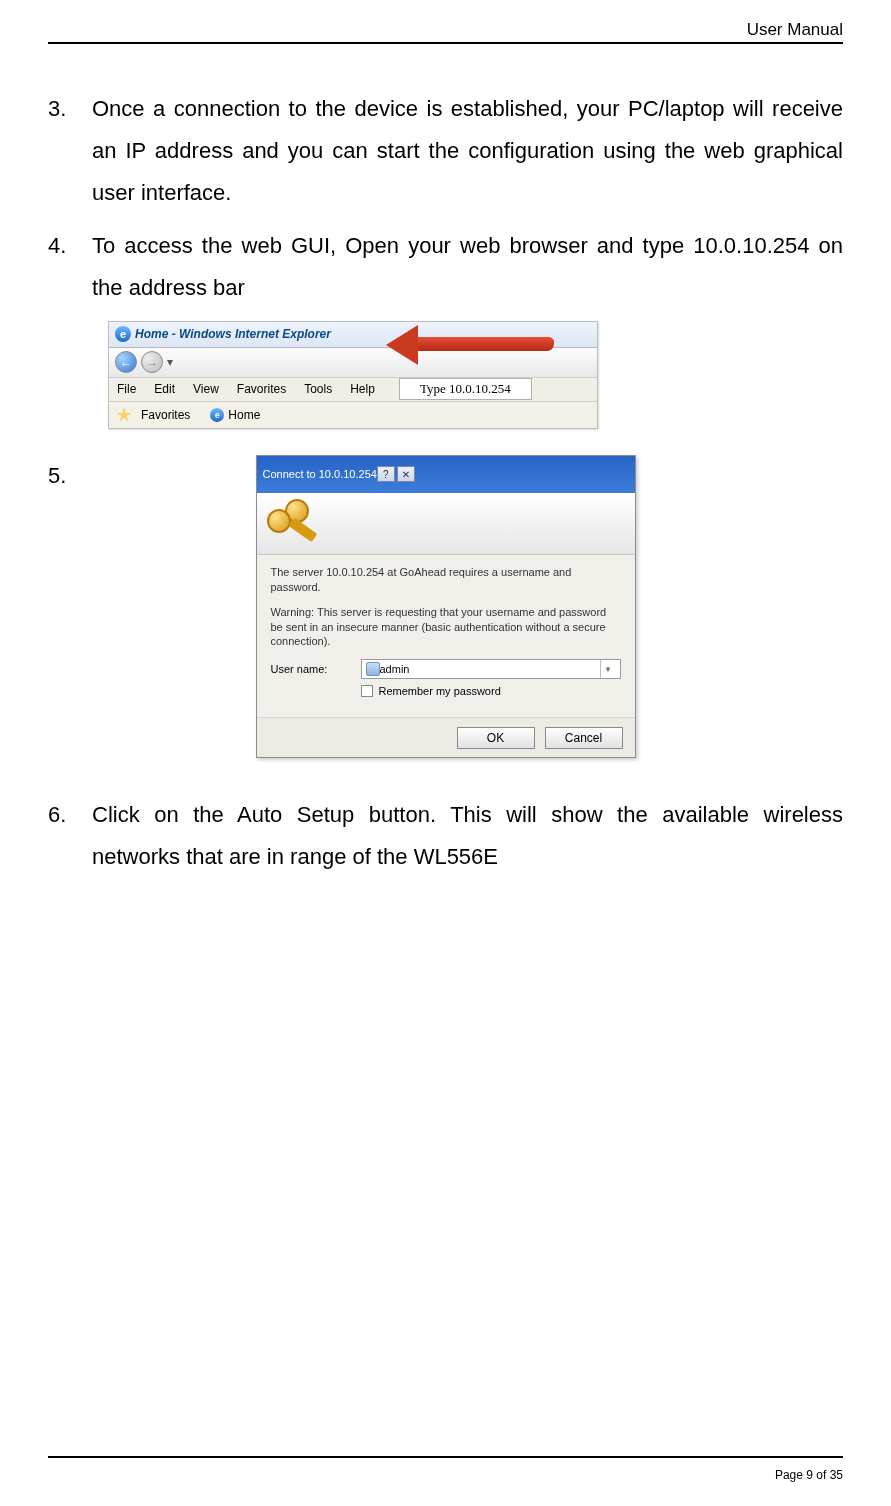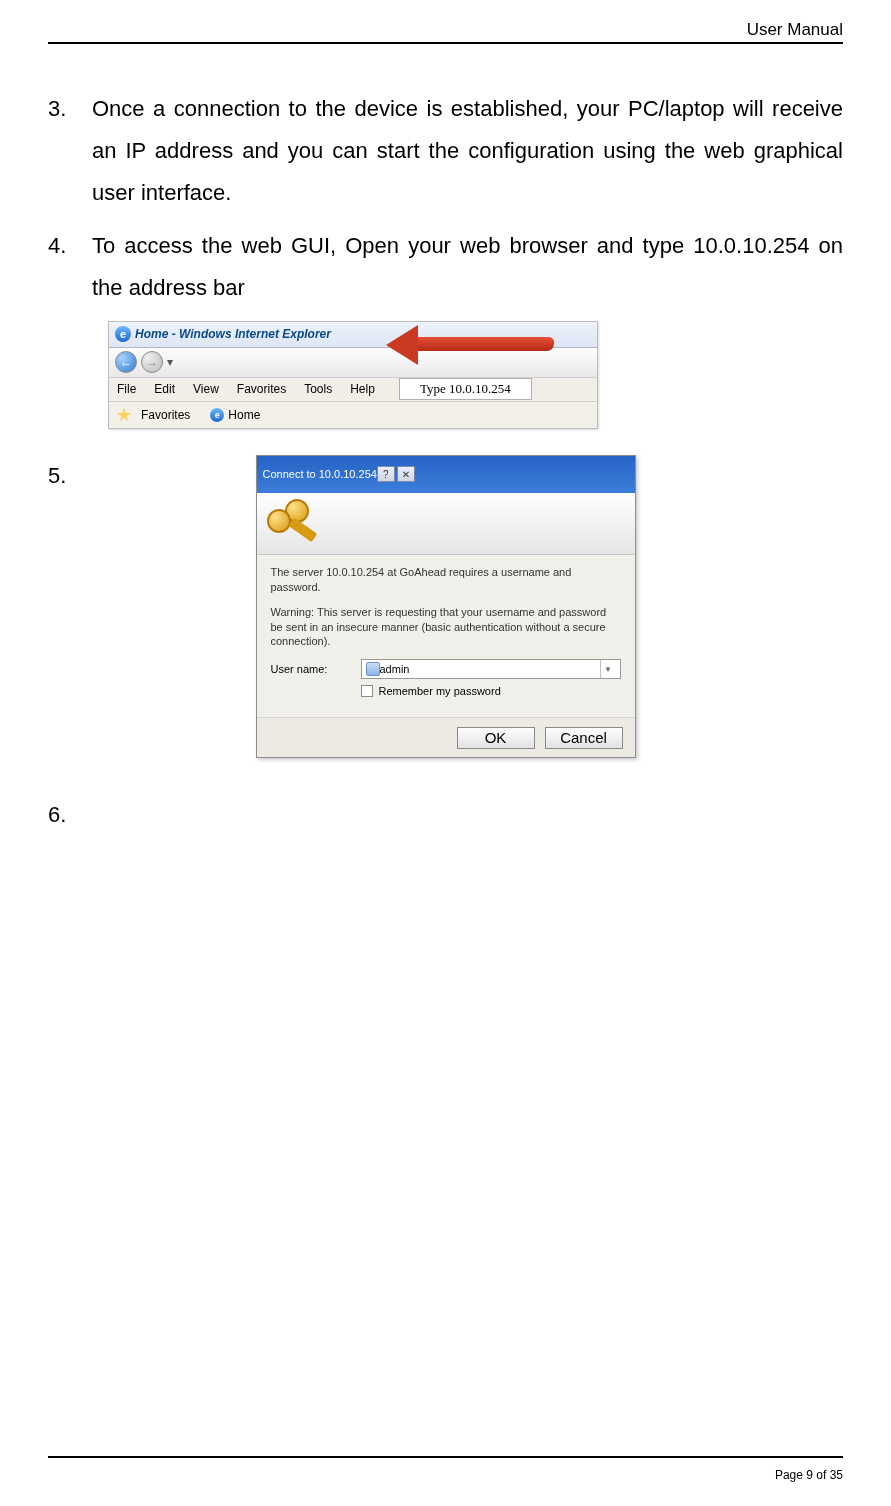--- a/index.html
+++ b/index.html
@@ -118,21 +118,21 @@
   .frow{display:flex;align-items:center;margin:6px 0}
   .flabel{width:90px}
   .finput{flex:1;height:20px;border:1px solid #9a9a9a;background:#fff;display:flex;align-items:center;padding:0 4px;}
   .person-icon{width:14px;height:14px;background:linear-gradient(#c9ddf5,#8db5e6);border:1px solid #6e95c4;border-radius:2px}
   .dd{width:16px;height:18px;border-left:1px solid #c0c0c0;display:flex;align-items:center;justify-content:center;color:#666;font-size:9px}
   .chk{width:12px;height:12px;border:1px solid #8a8a8a;background:#fff;display:inline-block;margin-right:6px;vertical-align:middle}
   .dlg-btns{
     border-top:1px solid #d6d6d6;background:#eceae2;height:40px;
     display:flex;align-items:center;justify-content:flex-end;gap:10px;padding:0 12px;
   }
-  .dlg-btn{width:78px;height:22px;border:1px solid #8a8a8a;background:linear-gradient(#fefefe,#e2e2e2);font-size:15px}
+  .dlg-btn{width:78px;height:22px;border:1px solid #8a8a8a;background:linear-gradient(#fefefe,#e2e2e2);font-size:12px}
 </style>
 </head>
 <body>
 
 <div class="header-text">User Manual</div>
 <div class="header-line"></div>
 
 <div class="content">
   <ol>
     <li class="step">
@@ -217,18 +217,19 @@
         </div>
       </div>
       <div class="dlg-btns">
         <button class="dlg-btn">OK</button>
         <button class="dlg-btn">Cancel</button>
       </div>
     </div>
 
     <li class="step">
       <span class="num">6.</span>
+      <span>Click on the Auto Setup button. This will show the available wireless networks that are in range of the WL556E</span>
     </li>
   </ol>
 </div>
 
 <div class="footer-line"></div>
 <div class="footer-text">Page 9 of 35</div>
 
 </body></html>

